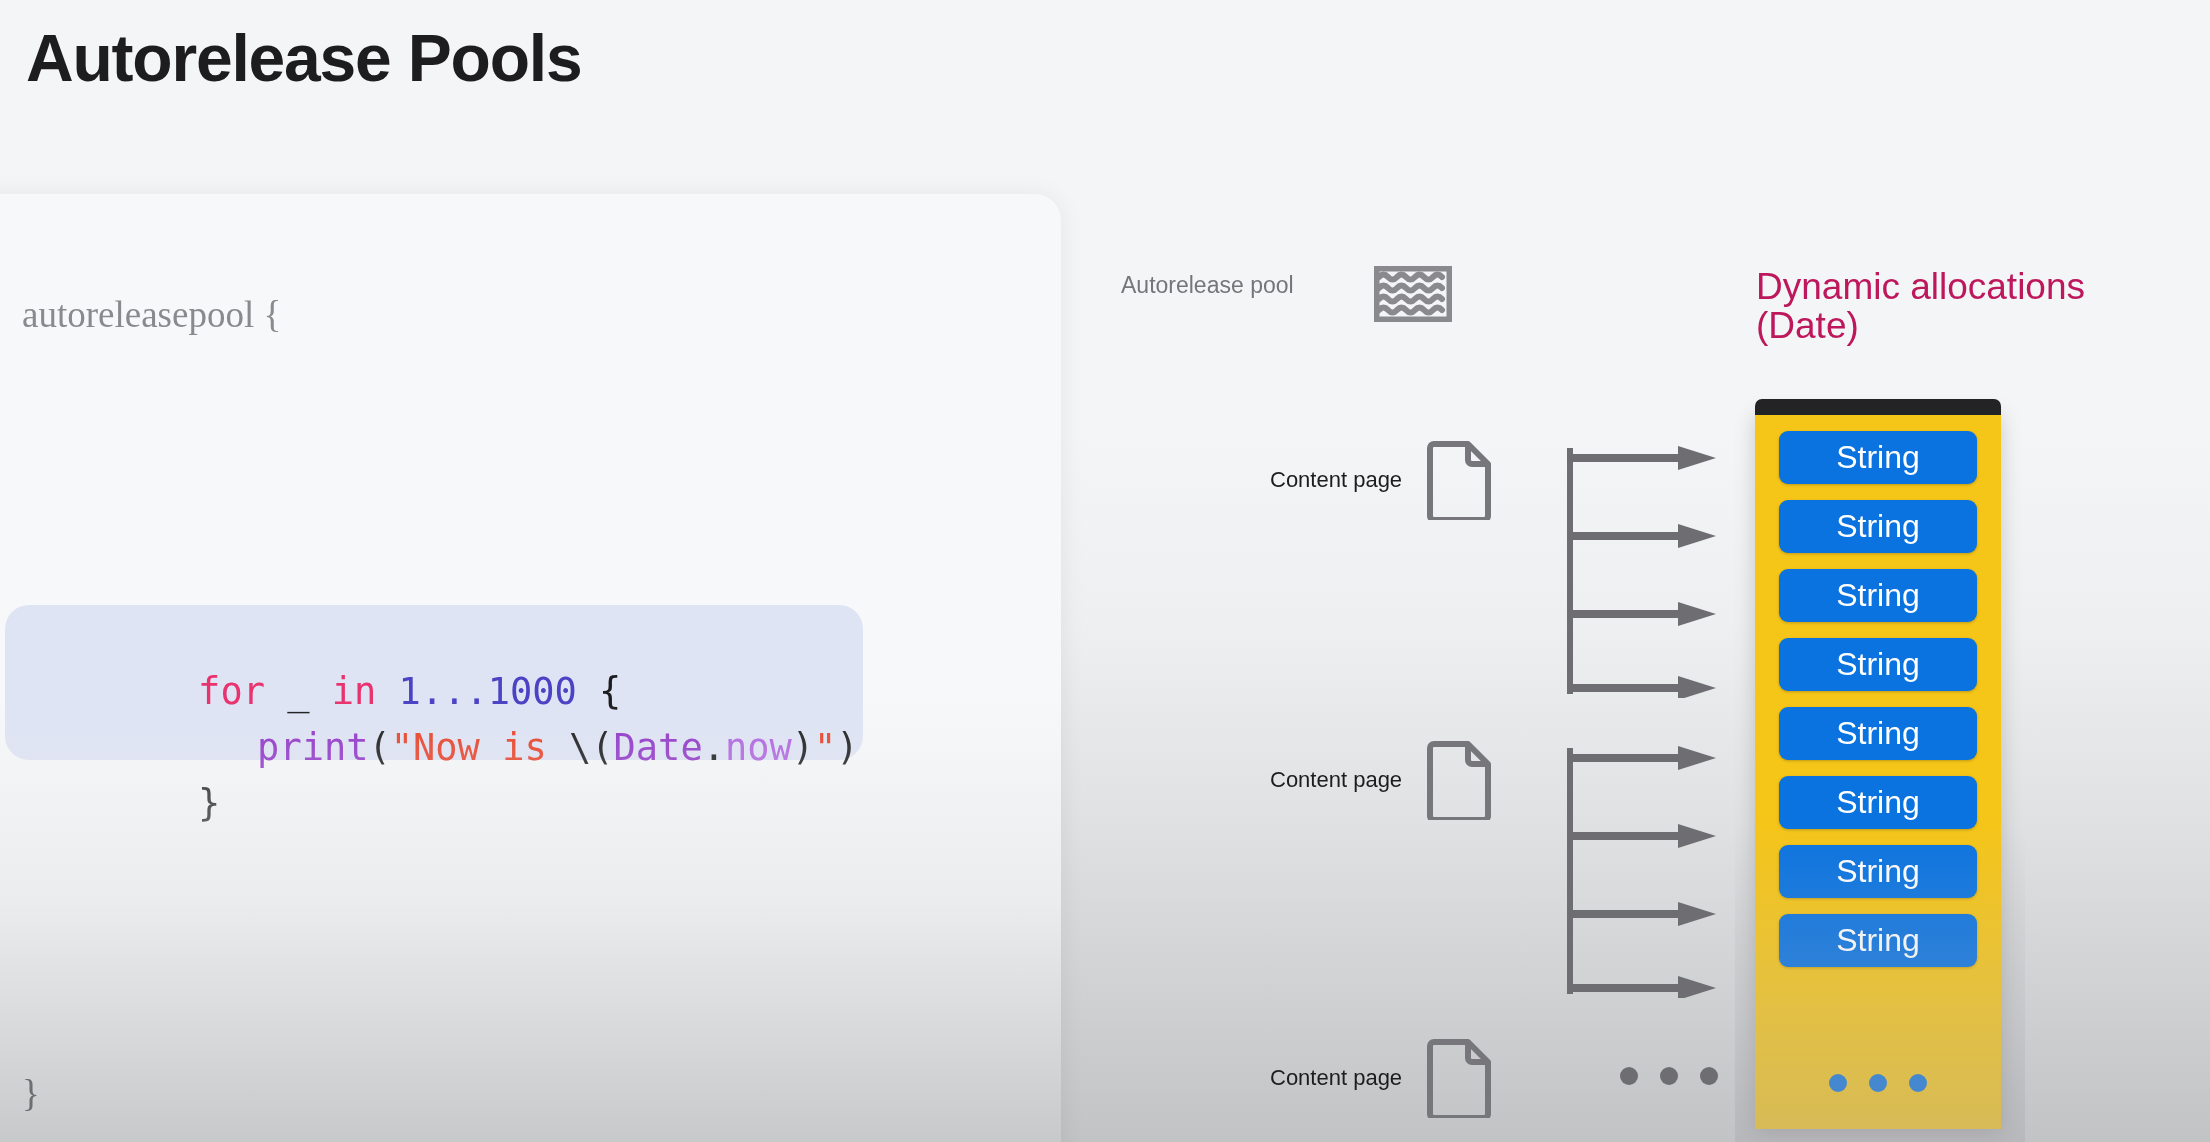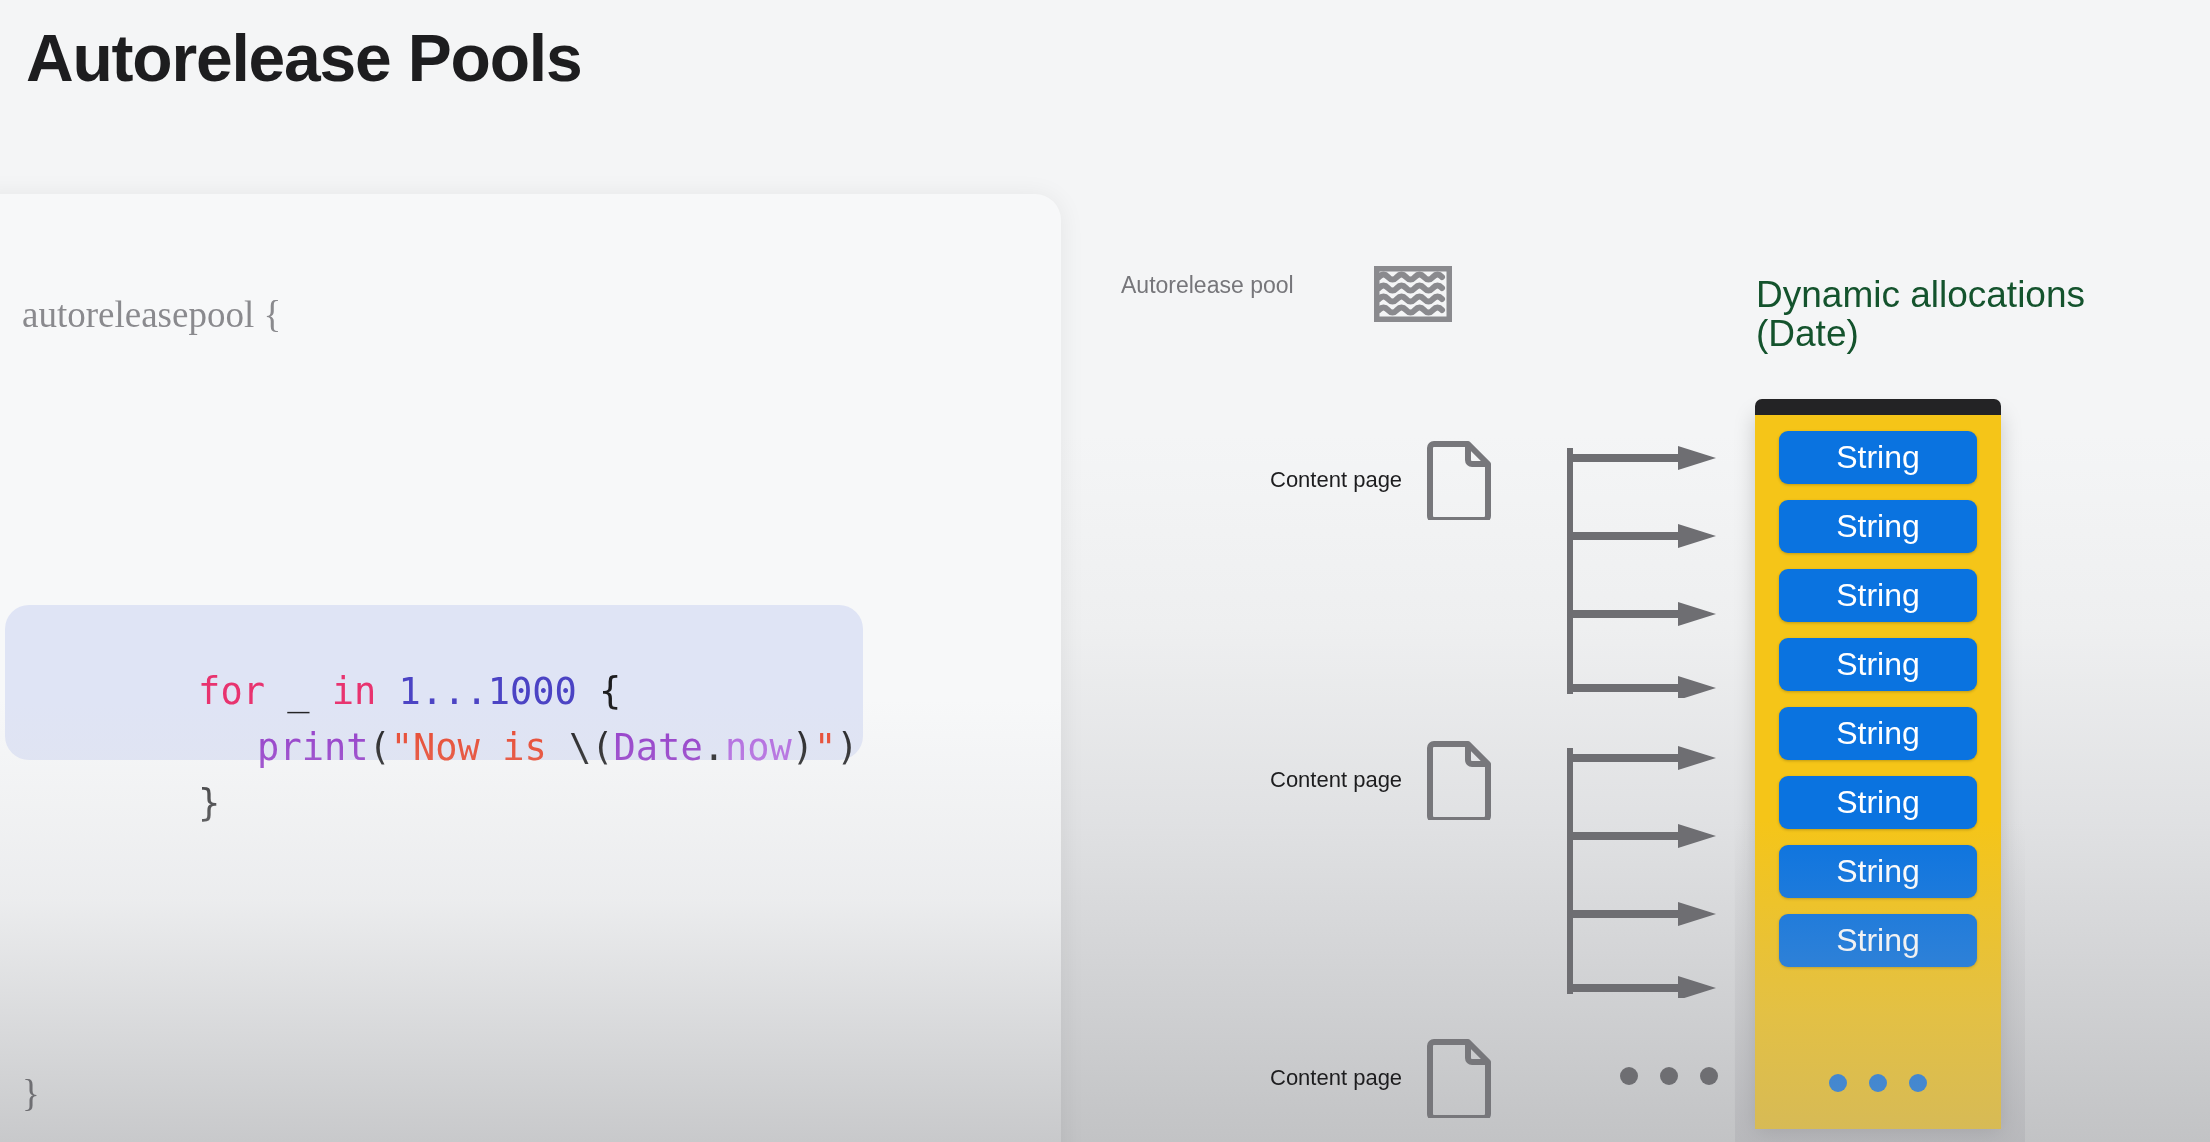--- a/index.html
+++ b/index.html
@@ -116,24 +116,24 @@
     position: absolute;
     left: 1374px;
     top: 266px;
     width: 78px;
     height: 56px;
   }
 
   .heap-label {
     position: absolute;
     left: 1756px;
-    top: 276px;
+    top: 268px;
     font-size: 37px;
     line-height: 1.05;
-    color: #14532d;
+    color: #be185d;
     white-space: nowrap;
   }
 
   .cp-row {
     position: absolute;
     display: flex;
     align-items: center;
     gap: 24px;
   }
   .cp-label {

